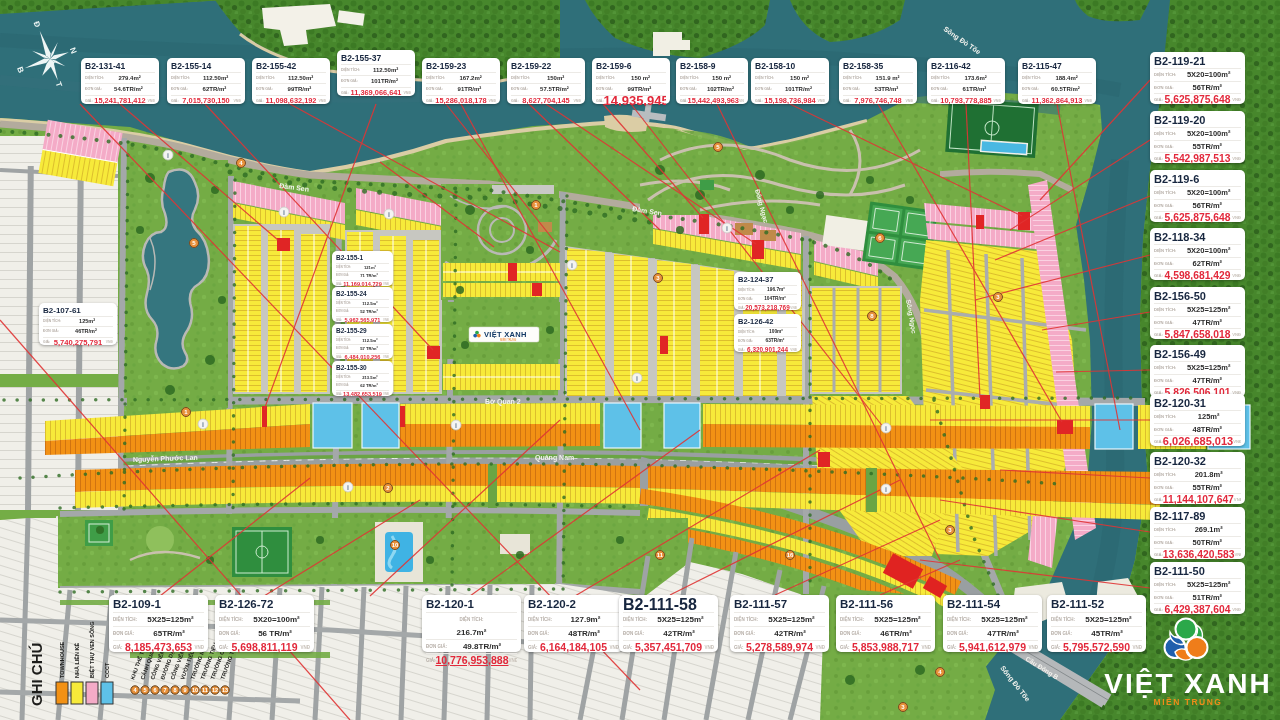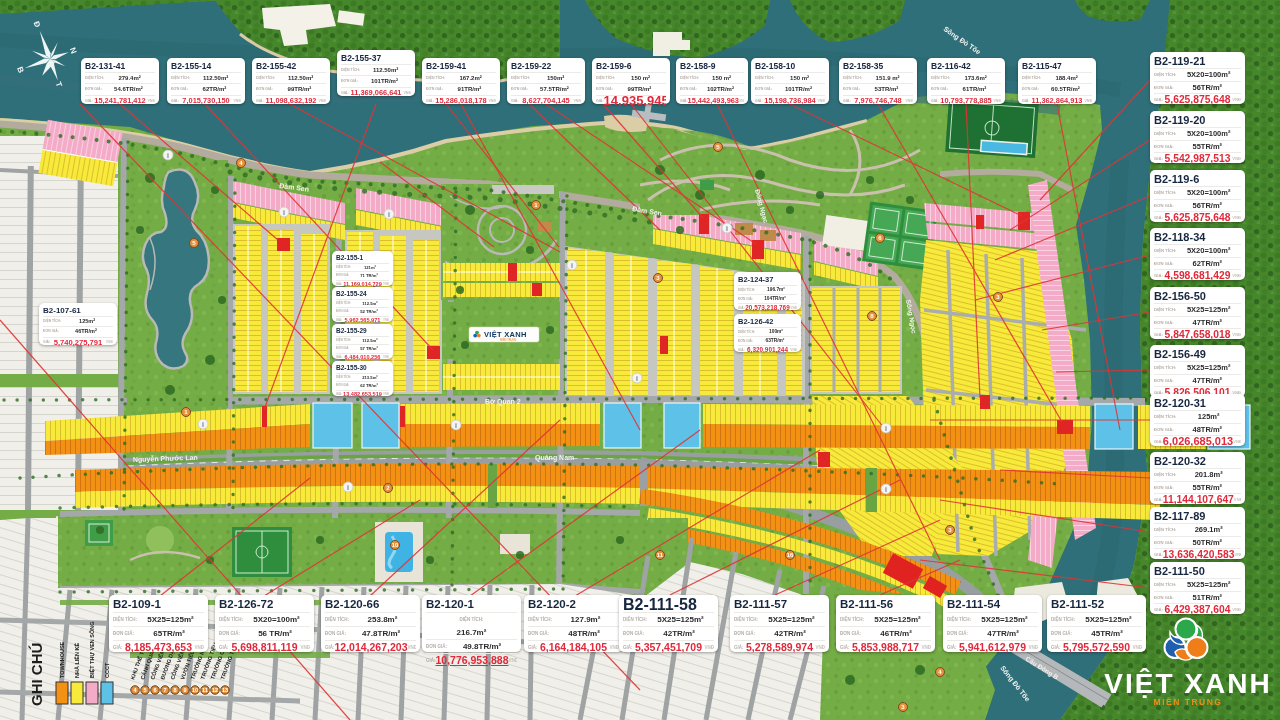--- a/index.html
+++ b/index.html
@@ -737,21 +737,21 @@
         <span class="v">101TR/m²</span>
       </div>
       <div class="r" style="font-size:6.0px;line-height:10.5px;">
         <span class="l" style="font-size:3.6px;">GIÁ:</span>
         <span class="v p" style="font-size:7.4px;">11,369,066,641</span>
         <span class="vnd" style="font-size:3.6px;">VNĐ</span>
       </div>
     </div>
 
 <div class="card" style="left:422px;top:58px;width:78px;height:46px;">
-      <div class="t" style="font-size:8.5px;line-height:10.5px;">B2-159-41</div>
+      <div class="t" style="font-size:8.5px;line-height:10.5px;">B2-159-23</div>
       <div class="r" style="font-size:6.0px;line-height:10.5px;">
         <span class="l" style="font-size:3.6px;">DIỆN TÍCH:</span>
         <span class="v">167.2m²</span>
       </div>
       <div class="r" style="font-size:6.0px;line-height:10.5px;">
         <span class="l" style="font-size:3.6px;">ĐƠN GIÁ:</span>
         <span class="v">91TR/m²</span>
       </div>
       <div class="r" style="font-size:6.0px;line-height:10.5px;">
         <span class="l" style="font-size:3.6px;">GIÁ:</span>
@@ -1076,36 +1076,20 @@
         <span class="l" style="font-size:4.5px;">ĐƠN GIÁ:</span>
         <span class="v">56 TR/m²</span>
       </div>
       <div class="r" style="font-size:8.0px;line-height:13.2px;">
         <span class="l" style="font-size:4.5px;">GIÁ:</span>
         <span class="v p" style="font-size:10.5px;">5,698,811,119</span>
         <span class="vnd" style="font-size:4.5px;">VNĐ</span>
       </div>
     </div>
 
-<div class="card" style="left:321px;top:595px;width:99px;height:57px;">
-      <div class="t" style="font-size:11.5px;line-height:13.5px;">B2-120-66</div>
-      <div class="r" style="font-size:8.0px;line-height:13.2px;">
-        <span class="l" style="font-size:4.5px;">DIỆN TÍCH:</span>
-        <span class="v">253.8m²</span>
-      </div>
-      <div class="r" style="font-size:8.0px;line-height:13.2px;">
-        <span class="l" style="font-size:4.5px;">ĐƠN GIÁ:</span>
-        <span class="v">47.8TR/m²</span>
-      </div>
-      <div class="r" style="font-size:8.0px;line-height:13.2px;">
-        <span class="l" style="font-size:4.5px;">GIÁ:</span>
-        <span class="v p" style="font-size:10.5px;">12,014,267,203</span>
-        <span class="vnd" style="font-size:4.5px;">VNĐ</span>
-      </div>
-    </div>
 
 <div class="card" style="left:422px;top:595px;width:99px;height:57px;">
       <div class="t" style="font-size:11.5px;line-height:13.5px;">B2-120-1</div>
       <div class="r" style="font-size:8.0px;line-height:13.2px;flex-direction:column;">
         <span class="l" style="font-size:4.5px;">DIỆN TÍCH:</span>
         <span class="v">216.7m²</span>
       </div>
       <div class="r" style="font-size:8.0px;line-height:13.2px;">
         <span class="l" style="font-size:4.5px;">ĐƠN GIÁ:</span>
         <span class="v">49.8TR/m²</span>

